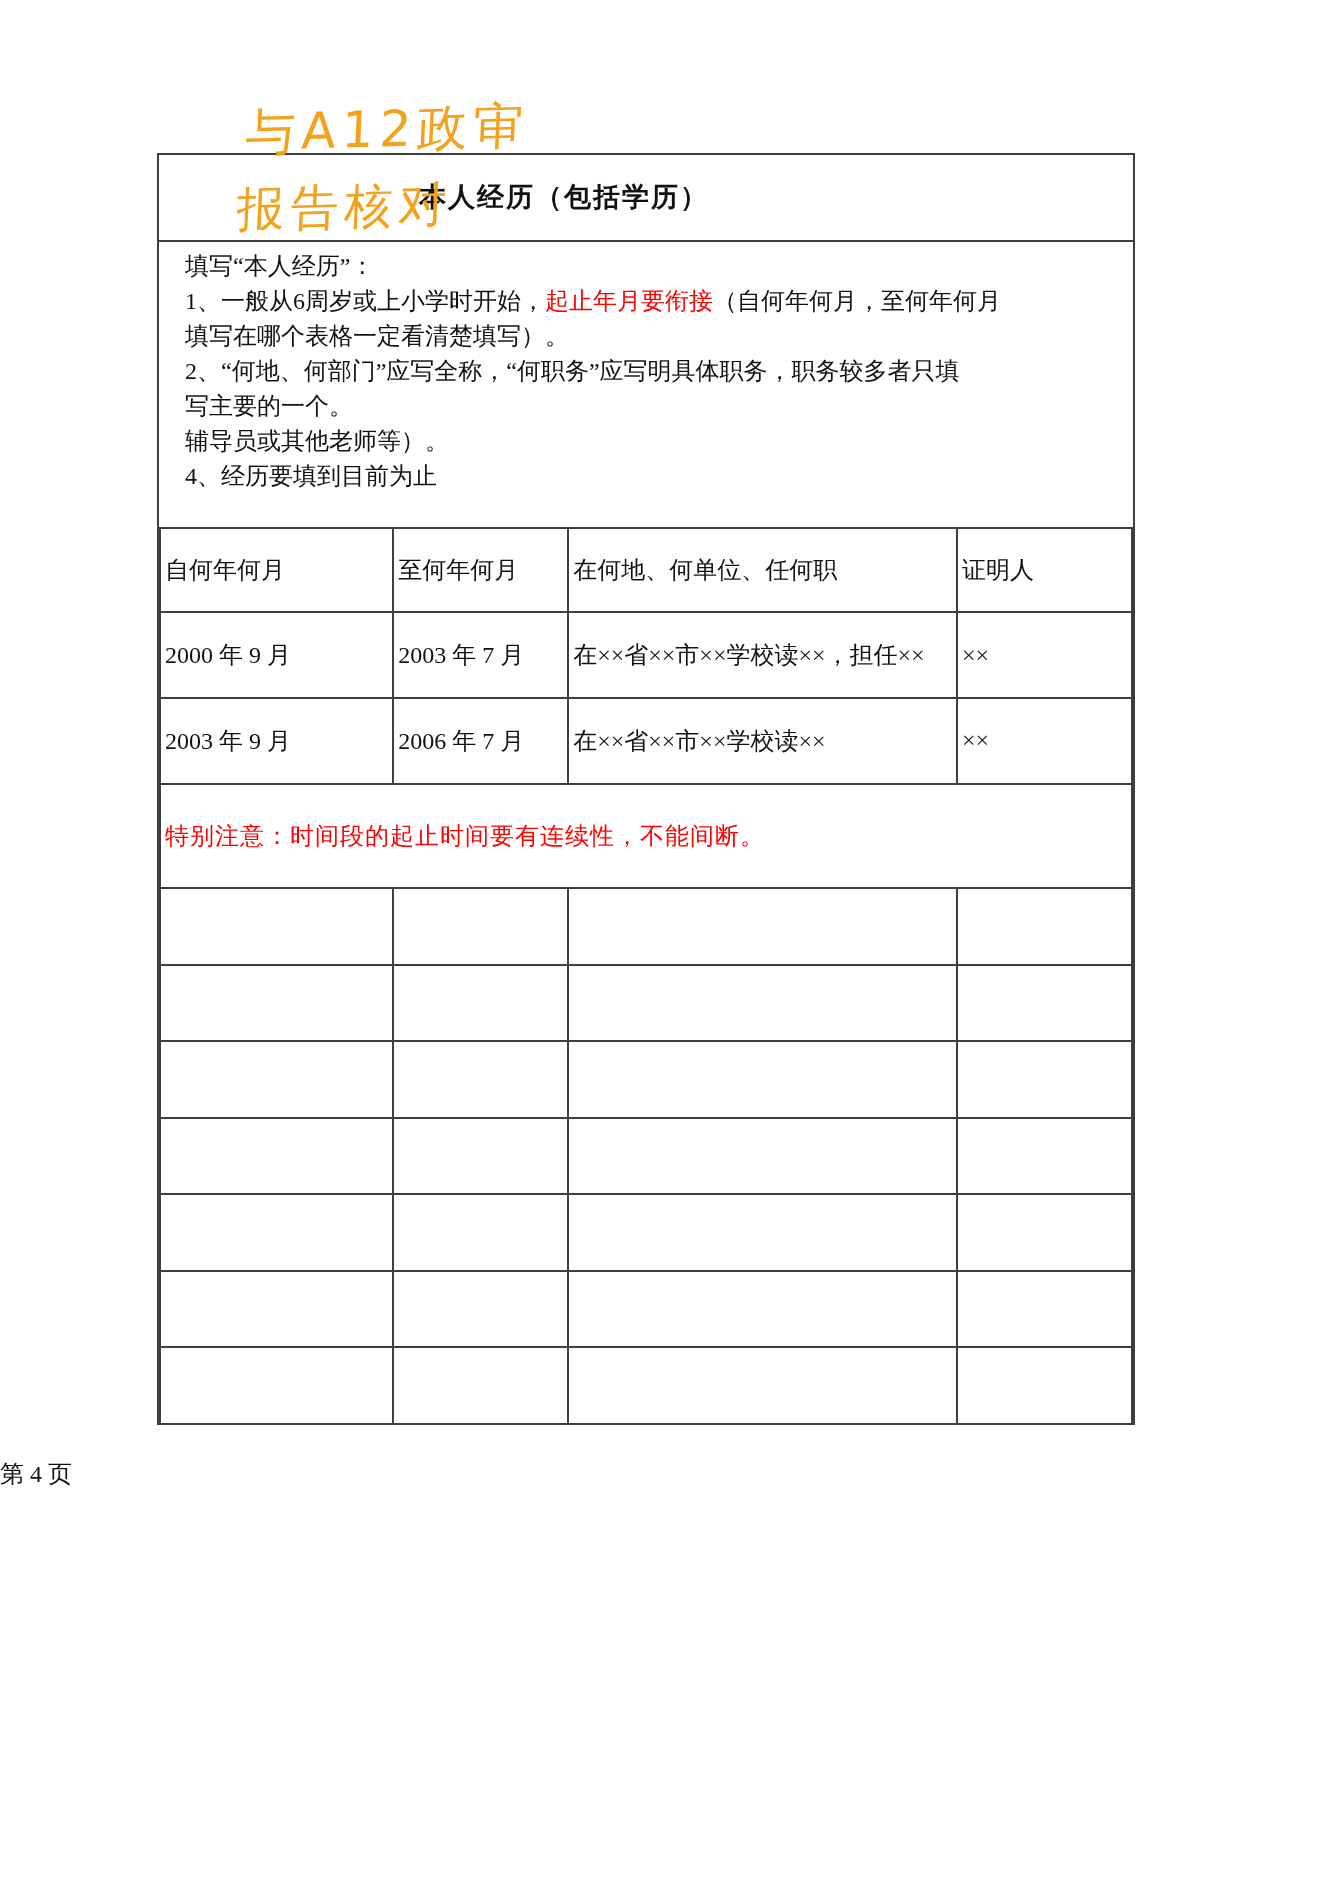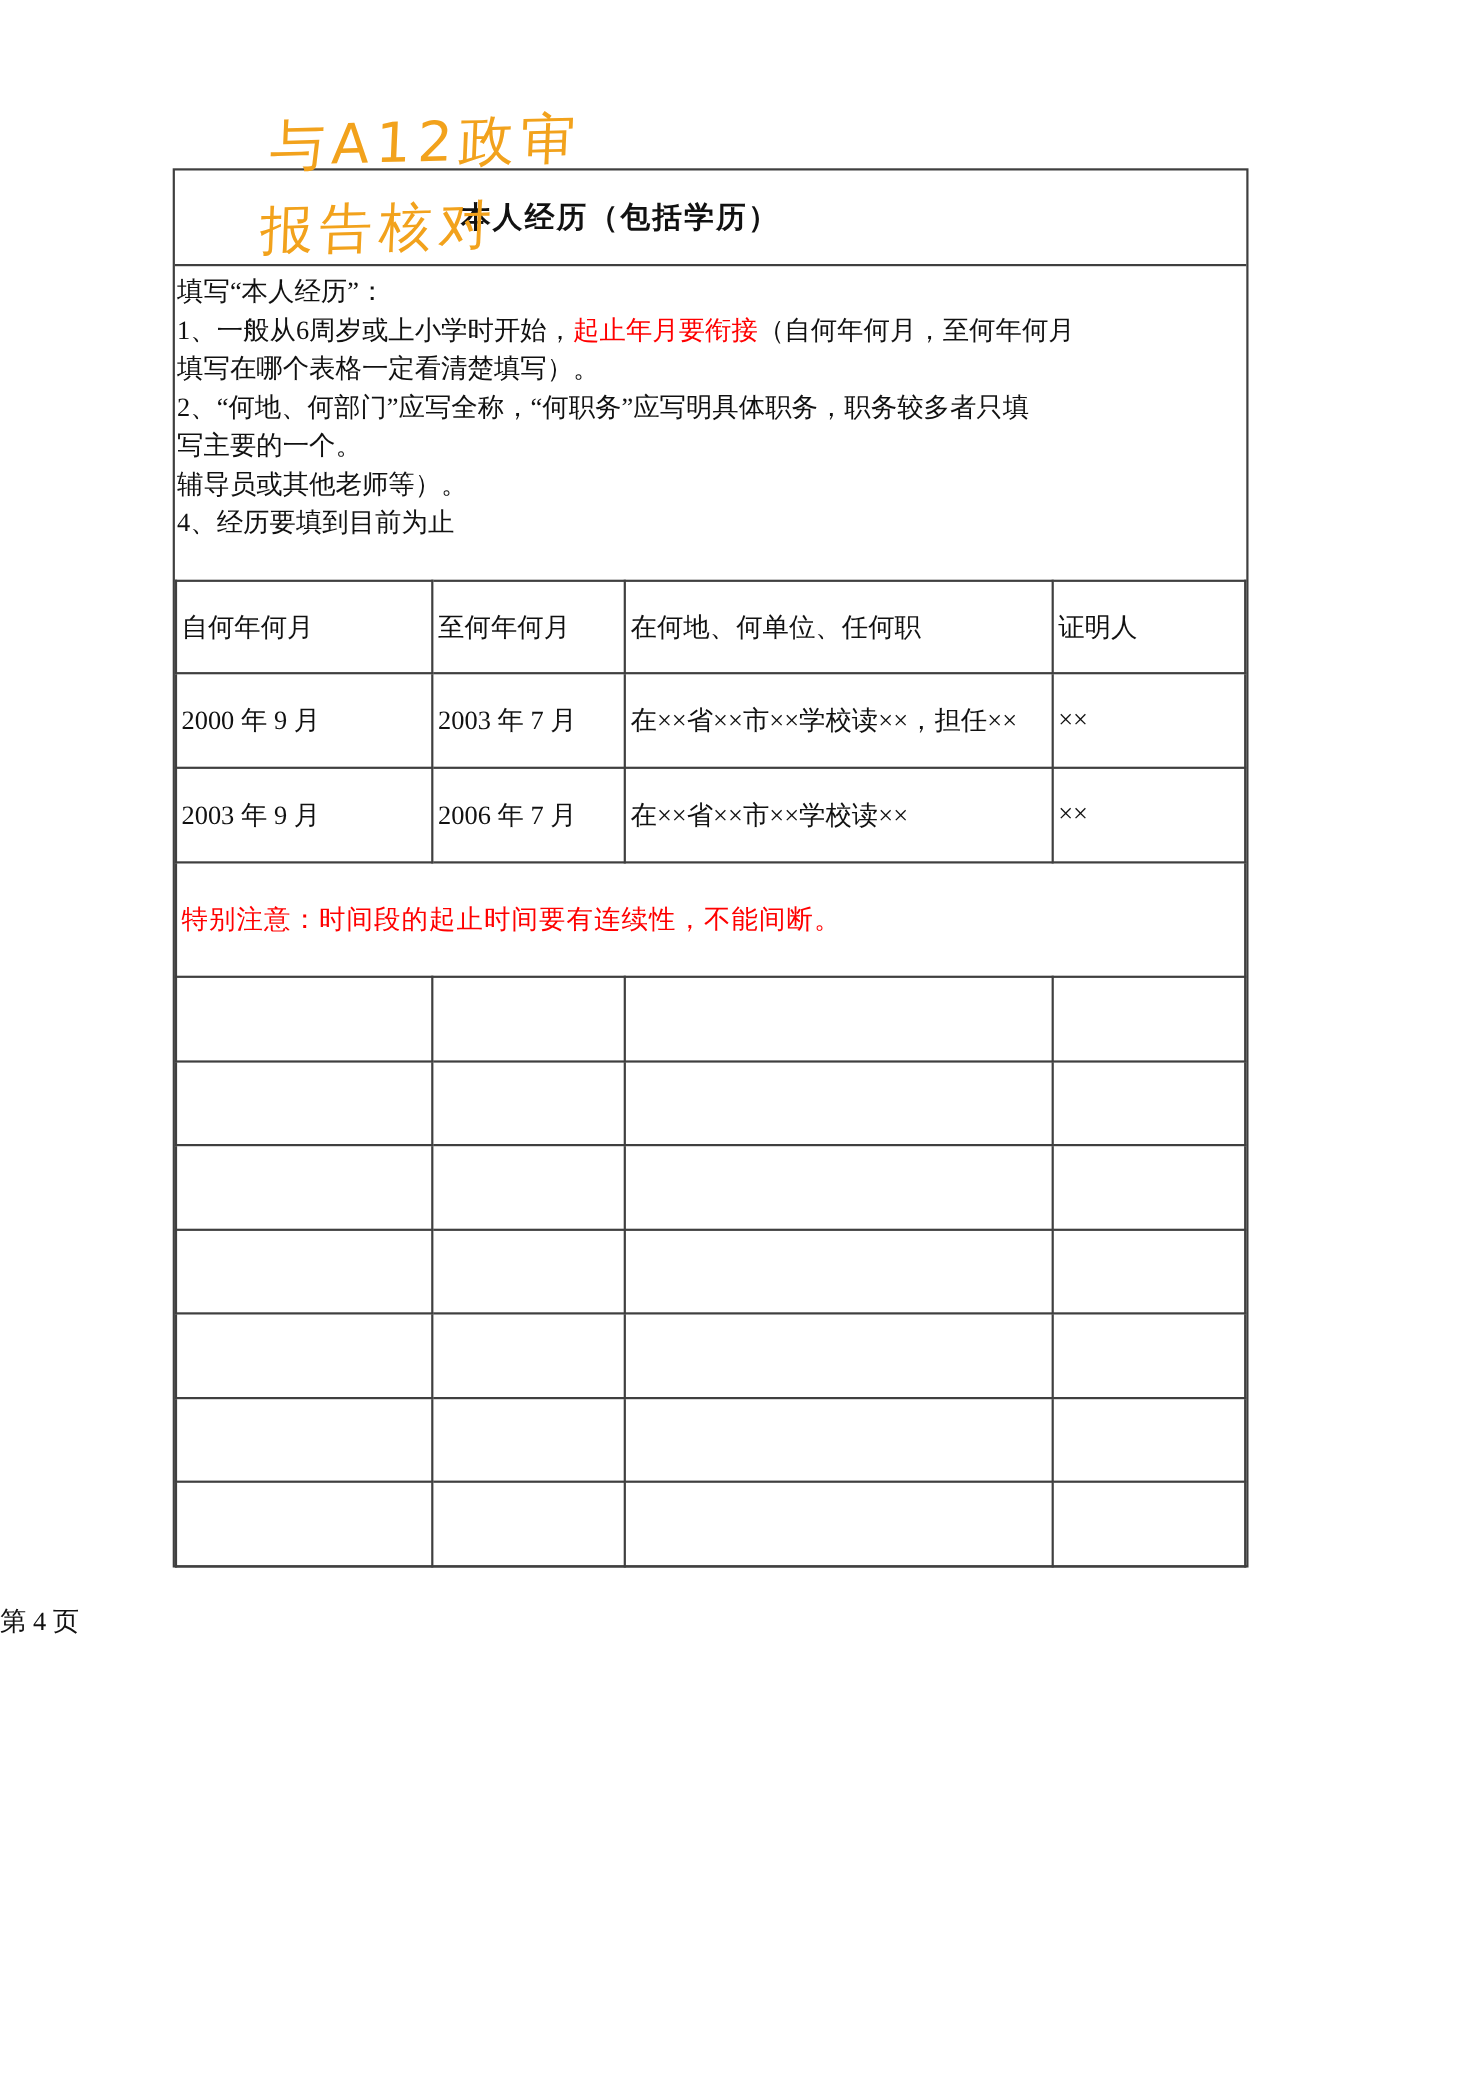--- a/index.html
+++ b/index.html
@@ -36,21 +36,21 @@
     font-weight: 600;
     letter-spacing: 2px;
     white-space: nowrap;
   }
   .instructions {
     position: absolute;
     top: 85px; left: 0; right: 0;
     height: 287px;
     border-top: 2px solid #3f3f3f;
     box-sizing: border-box;
-    padding: 7px 12px 0 2px;
+    padding: 7px 12px 0 26px;
     font-size: 24px;
     line-height: 35px;
   }
   .ins-line { white-space: nowrap; }
   .highlight-red { color: #ff0000; margin-top: 10px; }
   table.exp {
     position: absolute;
     top: 372px;
     left: 0;
     width: 974px;

